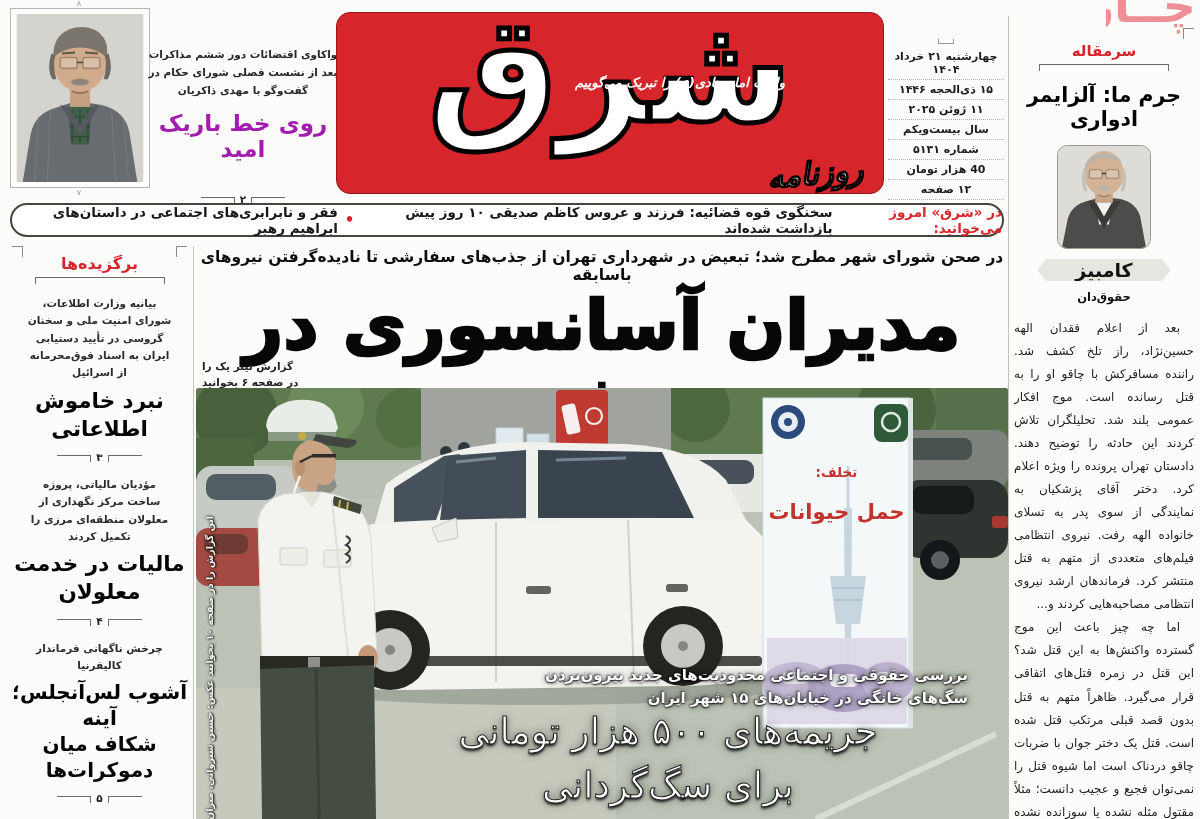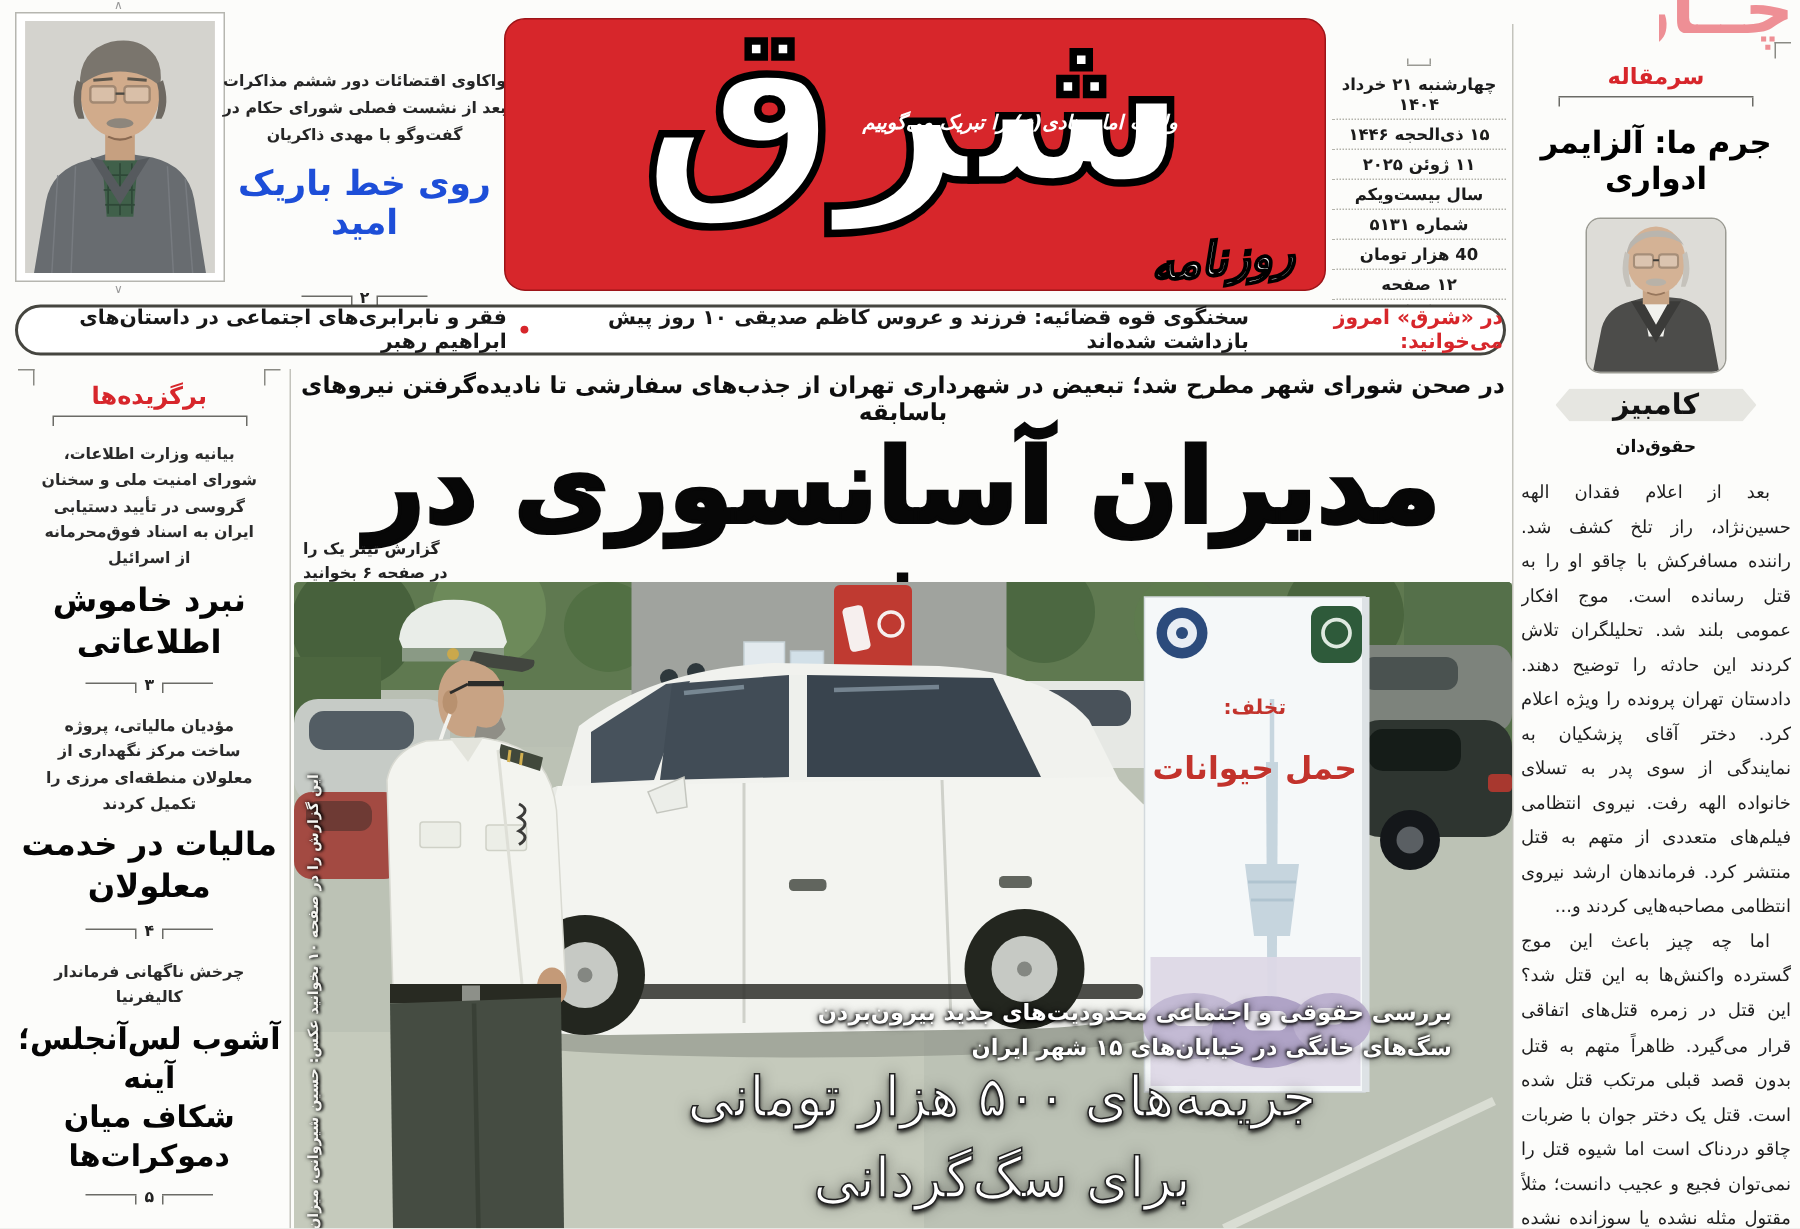--- a/index.html
+++ b/index.html
@@ -26,21 +26,21 @@
   .corner.tl { border-top:1px solid #8a8a84; border-right:1px solid #8a8a84; }
   .corner.tr { border-top:1px solid #8a8a84; border-left:1px solid #8a8a84; }
 
   
   #tl-frame { position:absolute; left:10px; top:8px; width:140px; height:180px;
               background:#fff; border:1px solid #b6b6b0; padding:5px; }
   #tl-frame svg { display:block; width:100%; height:100%; }
   .zig { position:absolute; left:50%; transform:translateX(-50%); color:#999; font-size:8px; line-height:1; }
   #tl-story { position:absolute; left:148px; top:46px; width:190px; text-align:center; }
   #tl-kicker { font-size:10.5px; font-weight:bold; color:#262626; line-height:1.7; }
-  #tl-headline { margin-top:10px; font-size:23px; font-weight:bold; color:#1d4ed8; }
+  #tl-headline { margin-top:10px; font-size:23px; font-weight:bold; color:#a21caf; }
   #tl-story .orn { margin-top:30px; }
 
   
   #masthead { position:absolute; left:336px; top:12px; width:548px; height:182px;
               background:#d7262b; border:1px solid #9d1418; border-radius:14px; }
   #mast-logo { position:absolute; left:0; right:0; top:-16px; text-align:center;
                font-size:146px; font-weight:bold; color:#fff; line-height:1;
                -webkit-text-stroke:5px #000; letter-spacing:-4px; }
   #mast-congrats { position:absolute; top:62px; right:48px; width:310px; z-index:3;
                    color:#fff; font-size:13px; font-weight:bold; text-align:center;font-style:italic; }

